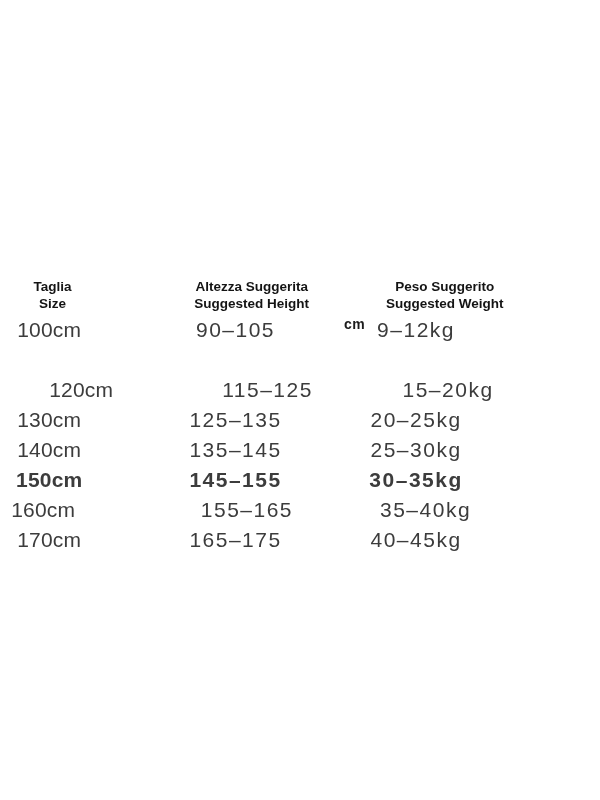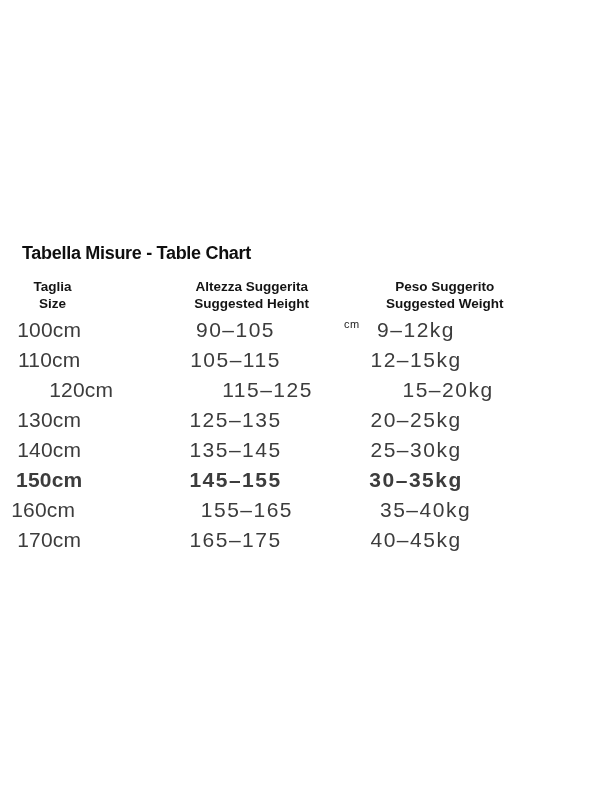--- a/index.html
+++ b/index.html
@@ -19,32 +19,31 @@
   .c3{width:190px;}
   .hdr-cell{text-align:center;font-weight:700;font-size:13.5px;line-height:16.5px;color:#141414;}
   .trow{
     position:absolute;left:0;width:494px;display:flex;
     font-size:21px;line-height:22px;letter-spacing:1.5px;color:#3c3c3c;
   }
   .trow .c1{letter-spacing:0.2px;}
   .cell{text-align:center;}
   .unit-sup{
     position:absolute;left:344px;top:0;
-    font-size:11px;line-height:11px;font-weight:400;
+    font-size:14px;line-height:11px;font-weight:700;
     letter-spacing:0.5px;color:#1c1c1c;
   }
   .r0{top:319px;} .r1{top:349px;} .r2{top:379px;margin-left:32px;} .r3{top:409px;}
   .r4{top:439px;} .r5{top:469px;font-weight:bold;} .r6{top:499px;gap:20px;} .r7{top:529px;}
 </style>
 </head>
 <body>
 
 <div class="screen">
 
-  <div class="title">Tabella Misure - Table Chart</div>
 
   <div class="hdr-row">
     <div class="c1 hdr-cell">
       <div>Taglia</div>
       <div>Size</div>
     </div>
     <div class="sp"></div>
     <div class="c2 hdr-cell">
       <div>Altezza Suggerita</div>
       <div>Suggested Height</div>
@@ -56,26 +55,20 @@
   </div>
 
   <div class="trow r0">
     <div class="c1 cell">100cm</div>
     <div class="sp"></div>
     <div class="c2 cell">90–105</div>
     <div class="c3 cell">9–12kg</div>
     <span class="unit-sup">cm</span>
   </div>
 
-  <div class="trow r1">
-    <div class="c1 cell">110cm</div>
-    <div class="sp"></div>
-    <div class="c2 cell">105–115</div>
-    <div class="c3 cell">12–15kg</div>
-  </div>
 
   <div class="trow r2">
     <div class="c1 cell">120cm</div>
     <div class="sp"></div>
     <div class="c2 cell">115–125</div>
     <div class="c3 cell">15–20kg</div>
   </div>
 
   <div class="trow r3">
     <div class="c1 cell">130cm</div>

